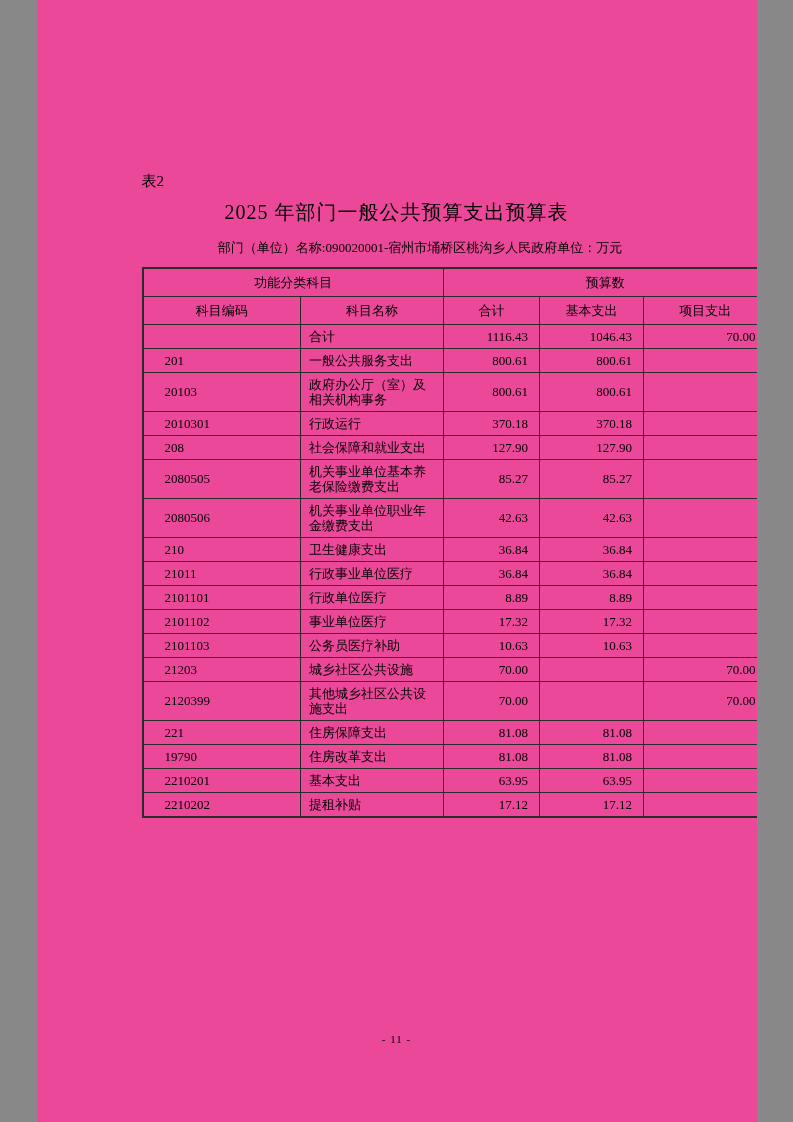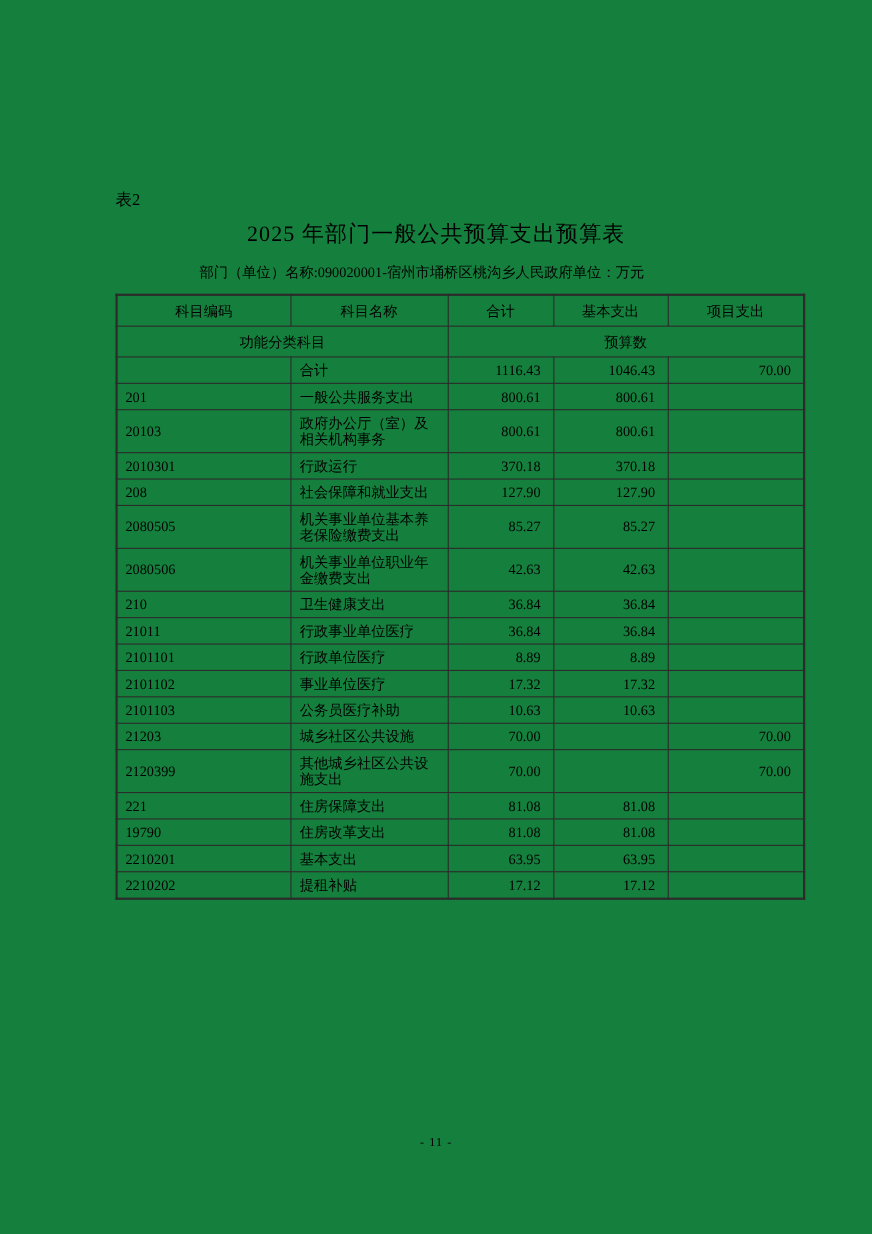--- a/index.html
+++ b/index.html
@@ -1,22 +1,22 @@
 <!DOCTYPE html>
 <html><head>
 <meta charset="utf-8">
 <style>
   * { margin: 0; padding: 0; box-sizing: border-box; }
   html, body { background: #888; }
   .page {
     position: relative;
-    width: 793px;
+    width: 720px;
     height: 1122px;
     margin: 0 auto;
-    background: #15803d;
+    background: #ec4899;
     font-family: "Liberation Serif", "DejaVu Serif", serif;
     color: #000;
     overflow: hidden;
   }
   .table-label {
     position: absolute;
     left: 105px;
     top: 172px;
     font-size: 15px;
   }
@@ -58,21 +58,21 @@
   }
   .budget-table th {
     font-weight: normal;
     text-align: center;
     height: 28px;
     padding: 2px 4px;
   }
   .budget-table td {
     padding: 4px 8px;
   }
-  td.col-code { text-align: left; padding-left: 7px; }
+  td.col-code { text-align: left; padding-left: 21px; }
   td.col-name { text-align: left; }
   td.col-total, td.col-basic, td.col-project { text-align: right; padding-right: 11px; }
   .page-number {
     position: absolute;
     left: 0;
     top: 1033px;
     width: 100%;
     text-align: center;
     font-size: 11px;
     letter-spacing: 1px;
@@ -95,30 +95,30 @@
   <table class="budget-table">
     <colgroup>
       <col style="width:158px">
       <col style="width:143px">
       <col style="width:96px">
       <col style="width:104px">
       <col style="width:124px">
     </colgroup>
     <thead>
       <tr>
+        <th colspan="2">功能分类科目</th>
+        <th colspan="3">预算数</th>
+      </tr>
+      <tr>
         <th>科目编码</th>
         <th>科目名称</th>
         <th>合计</th>
         <th>基本支出</th>
         <th>项目支出</th>
       </tr>
-      <tr>
-        <th colspan="2">功能分类科目</th>
-        <th colspan="3">预算数</th>
-      </tr>
     </thead>
     <tbody id="table-body">
         <tr>
           <td class="col-code"></td>
           <td class="col-name">合计</td>
           <td class="col-total">1116.43</td>
           <td class="col-basic">1046.43</td>
           <td class="col-project">70.00</td>
         </tr>
         <tr>

